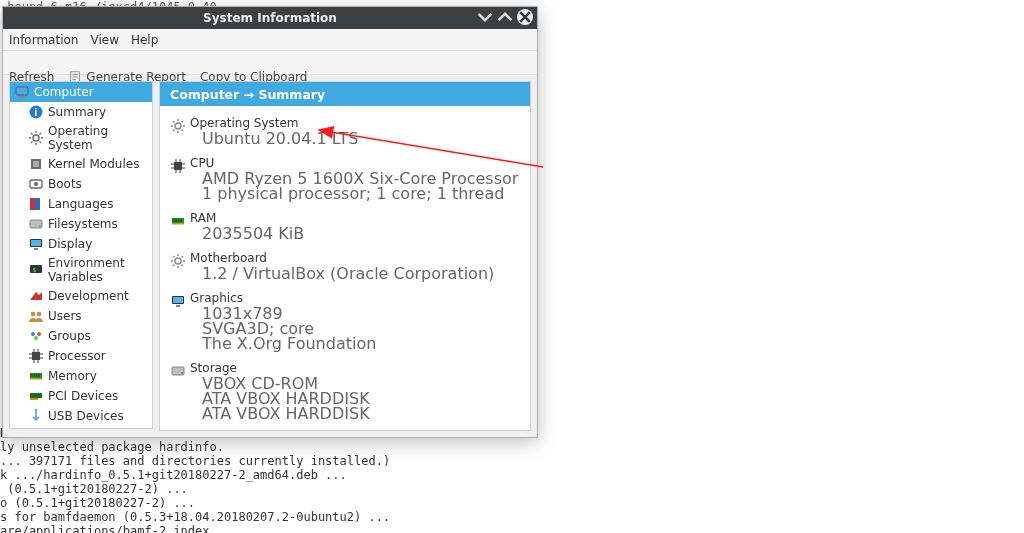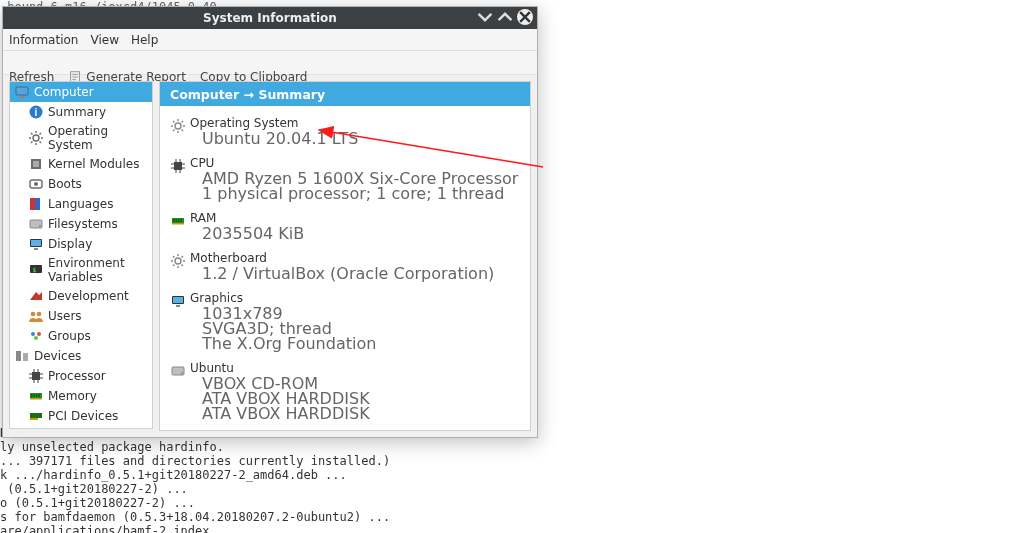--- a/index.html
+++ b/index.html
@@ -366,29 +366,20 @@
         <div class="tree-item">
           <span class="icon">
             <svg viewBox="0 0 16 16" width="16" height="16">
               <circle cx="5" cy="6" r="2" fill="#3a84d3"></circle>
               <circle cx="11" cy="6" r="2" fill="#d3553a"></circle>
               <circle cx="8" cy="10" r="2" fill="#53d33a"></circle>
             </svg>
           </span>
           <span>Groups</span>
         </div>
-        <div class="tree-header">
-          <span class="icon">
-            <svg viewBox="0 0 16 16" width="16" height="16">
-              <rect x="2" y="3" width="5" height="10" fill="#888"></rect>
-              <rect x="9" y="5" width="5" height="8" fill="#aaa"></rect>
-            </svg>
-          </span>
-          <span>Devices</span>
-        </div>
         <div class="tree-item">
           <span class="icon">
             <svg viewBox="0 0 16 16" width="16" height="16">
               <rect x="4" y="4" width="8" height="8" fill="#444"></rect>
               <g stroke="#444" stroke-width="1">
                 <line x1="6" y1="1" x2="6" y2="4"></line>
                 <line x1="10" y1="1" x2="10" y2="4"></line>
                 <line x1="6" y1="12" x2="6" y2="15"></line>
                 <line x1="10" y1="12" x2="10" y2="15"></line>
                 <line x1="1" y1="6" x2="4" y2="6"></line>
@@ -523,33 +514,33 @@
             <div class="sec-icon">
               <svg viewBox="0 0 16 16" width="16" height="16">
                 <rect x="2" y="3" width="12" height="8" rx="1" fill="#333"></rect>
                 <rect x="3" y="4" width="10" height="6" fill="#5ab0e8"></rect>
                 <rect x="6" y="12" width="4" height="2" fill="#888"></rect>
               </svg>
             </div>
             <div class="sec-body">
               <div class="sec-title">Graphics</div>
               <div class="sec-line">1031x789</div>
-              <div class="sec-line">SVGA3D; thread</div>
+              <div class="sec-line">SVGA3D; core</div>
               <div class="sec-line">The X.Org Foundation</div>
             </div>
           </div>
           <div class="section">
             <div class="sec-icon">
               <svg viewBox="0 0 16 16" width="16" height="16">
                 <rect x="2" y="4" width="12" height="8" rx="1" fill="#bfbfbf" stroke="#888"></rect>
                 <circle cx="12" cy="10" r="1" fill="#5a5"></circle>
               </svg>
             </div>
             <div class="sec-body">
-              <div class="sec-title">Ubuntu</div>
+              <div class="sec-title">Storage</div>
               <div class="sec-line">VBOX CD-ROM</div>
               <div class="sec-line">ATA VBOX HARDDISK</div>
               <div class="sec-line">ATA VBOX HARDDISK</div>
             </div>
           </div>
           <div class="section"></div>
         </div>
     </div>
   </div>
 

